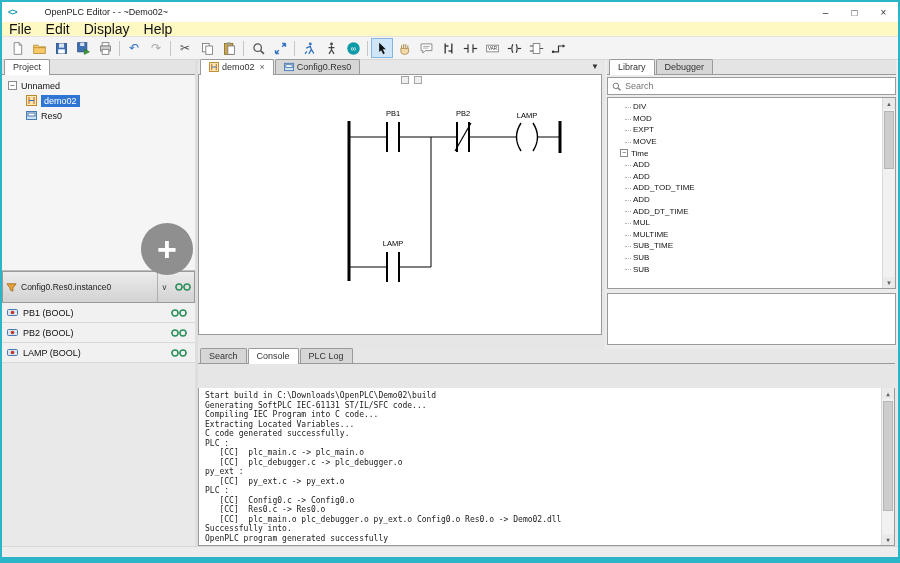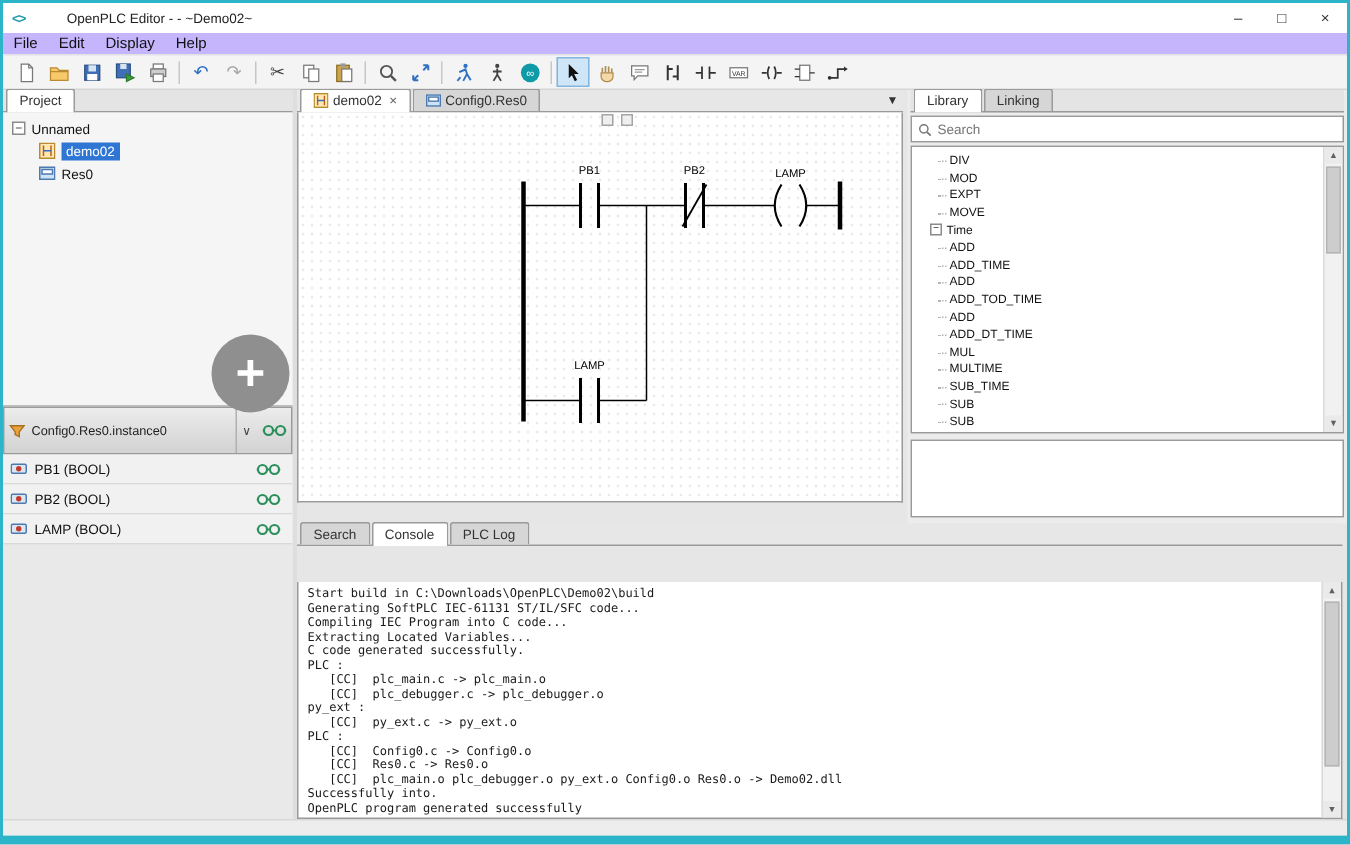--- a/index.html
+++ b/index.html
@@ -15,21 +15,21 @@
   }
 
   
   .titlebar{ height:20px; background:#ffffff; display:flex; align-items:center; font-size:9px; color:#222; flex:0 0 auto;}
   .app-icon{ margin:0 5px 0 6px; font-weight:bold; color:#1899ad; font-size:9px; letter-spacing:-1px;}
   .title{ flex:1;margin-left:23px; }
   .win-controls{ display:flex; height:100%; }
   .win-btn{ width:29px; display:flex; align-items:center; justify-content:center; font-size:10px; color:#333; }
 
   
-  .menubar{ height:15px; background:#c4b5fd; display:flex; align-items:flex-end; font-size:10px; color:#111; border-bottom:1px solid #e3e3e3; flex:0 0 auto;}
+  .menubar{ height:15px; background:#fef9c3; display:flex; align-items:flex-end; font-size:14px; color:#111; border-bottom:1px solid #e3e3e3; flex:0 0 auto;}
   .menu-item{ padding:0 7px; height:100%; display:flex; align-items:center; }
 
   
   .toolbar{ height:23px; background:#f4f4f4; border-bottom:1px solid #d5d5d5; display:flex; align-items:center; padding-left:4px; flex:0 0 auto; }
   .tb{ width:22px; height:20px; display:flex; align-items:center; justify-content:center; background:transparent; border:1px solid transparent; }
   .tb.selected{ background:#cfe6f8; border-color:#84b6dd; }
   .tb .ic{ width:15px; height:15px; display:block; }
   .tb .g{ font-size:12px; line-height:1; }
   .g.blue{ color:#2f6fc4; } .g.gray{ color:#a8a8a8; } .g.dark{ color:#444; }
   .tb-sep{ width:1px; height:15px; background:#c6c6c6; margin:0 3px; }
@@ -442,21 +442,21 @@
                 <text x="328" y="43">LAMP</text>
                 <text x="194" y="171">LAMP</text>
               </g>
             </svg>
           </div>
         </div>
 
         <div class="library">
           <div class="tabbar">
             <span class="tab active">Library</span>
-            <span class="tab">Linking</span>
+            <span class="tab">Debugger</span>
           </div>
           <div class="lib-search">
             <svg viewBox="0 0 18 18">
                 <circle cx="8" cy="8" r="4.5" fill="none" stroke="#777" stroke-width="1.6"></circle>
                 <line x1="11.5" y1="11.5" x2="15.5" y2="15.5" stroke="#777" stroke-width="2"></line>
               </svg>
             <input type="text" placeholder="Search" style="">
           </div>
           <div class="lib-tree">
             <div class="lib-row ind2">
@@ -470,23 +470,20 @@
               </div>
             <div class="lib-row ind2">
                 <span>MOVE</span>
               </div>
             <div class="lib-row ind1">
               <span class="expander">−</span>
               <span>Time</span>
             </div>
             <div class="lib-row ind2">
                 <span>ADD</span>
-              </div>
-            <div class="lib-row ind2">
-                <span>ADD_TIME</span>
               </div>
             <div class="lib-row ind2">
                 <span>ADD</span>
               </div>
             <div class="lib-row ind2">
                 <span>ADD_TOD_TIME</span>
               </div>
             <div class="lib-row ind2">
                 <span>ADD</span>
               </div>

